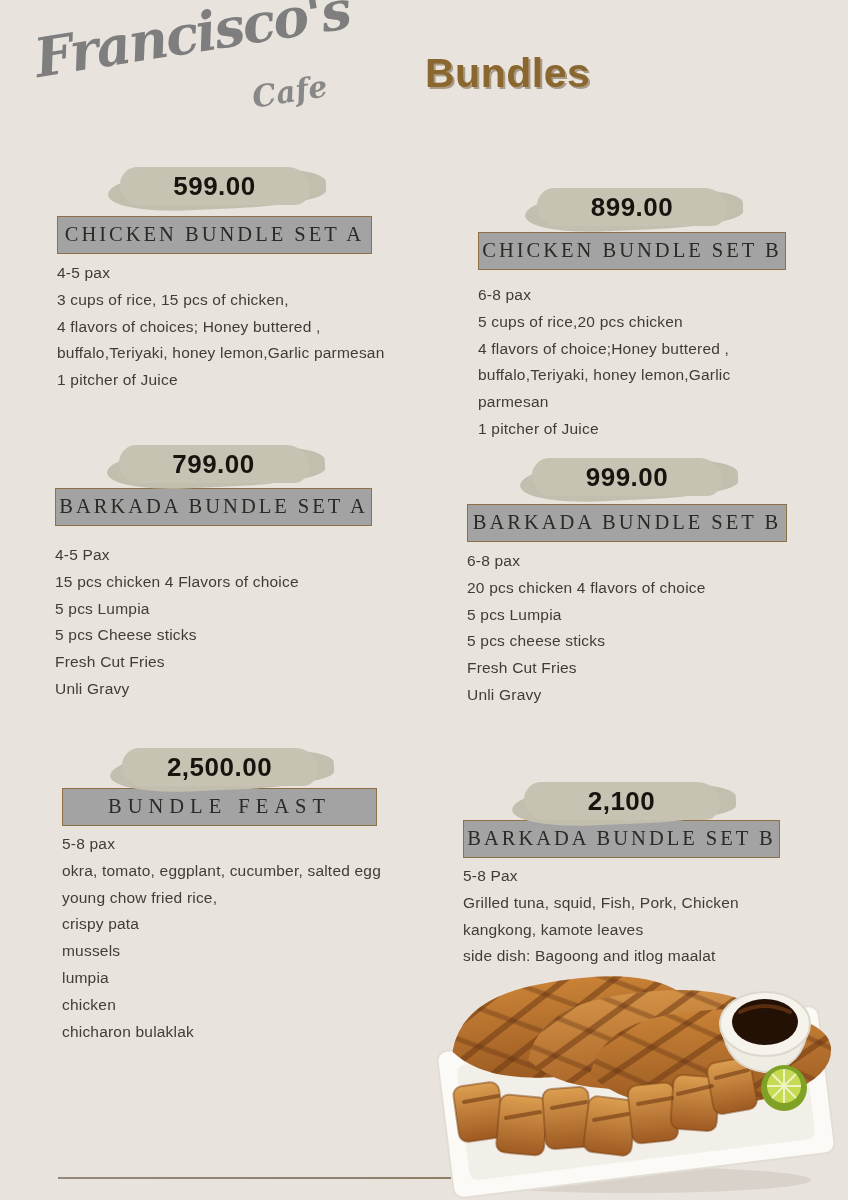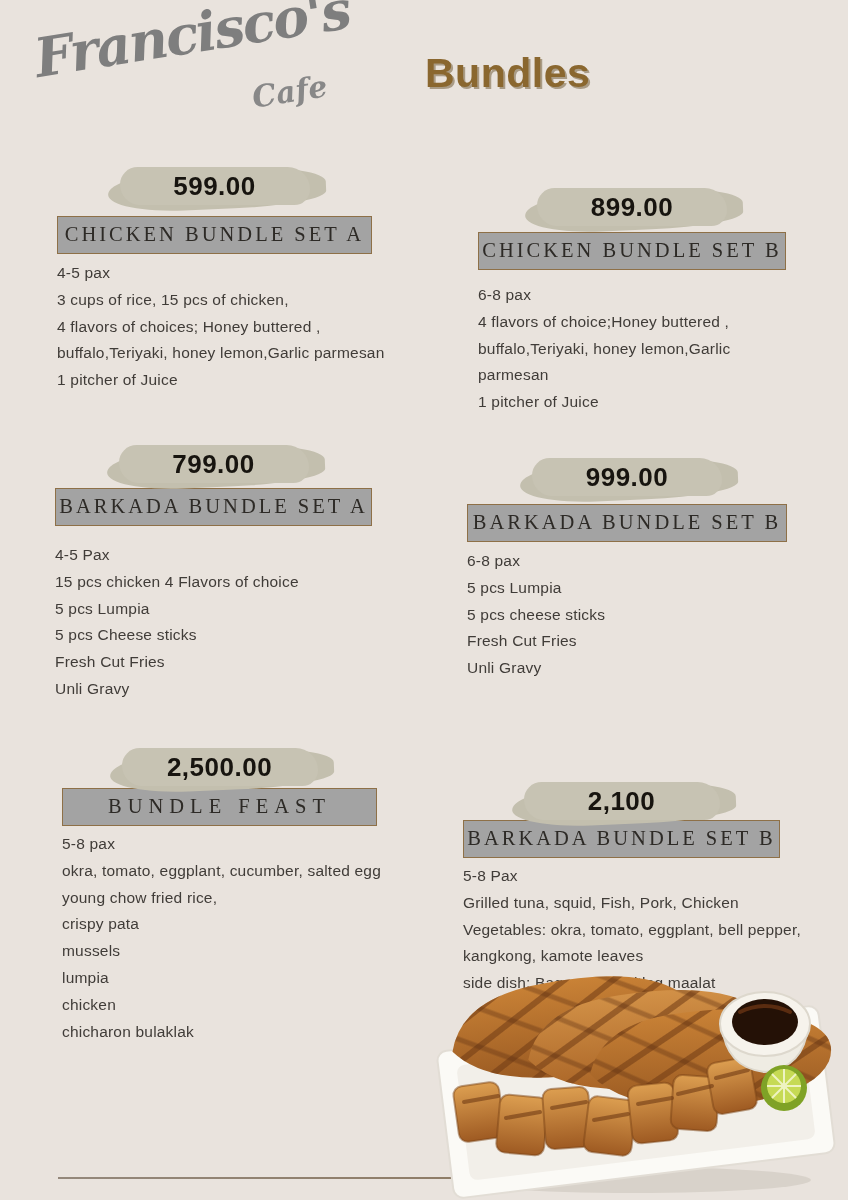--- a/index.html
+++ b/index.html
@@ -123,20 +123,21 @@
 
   <section class="card card-2">
     <div class="pill">
         <span>899.00</span>
       </div>
     <div class="name-box">
         <h2>CHICKEN BUNDLE SET B</h2>
       </div>
     <div class="desc">
       <p>6-8 pax</p>
+      <p>5 cups of rice,20 pcs chicken</p>
       <p>4 flavors of choice;Honey buttered ,</p>
       <p>buffalo,Teriyaki, honey lemon,Garlic</p>
       <p>parmesan</p>
       <p>1 pitcher of Juice</p>
     </div>
   </section>
 
   <section class="card card-3">
     <div class="pill">
         <span>799.00</span>
@@ -156,20 +157,21 @@
 
   <section class="card card-4">
     <div class="pill">
         <span>999.00</span>
       </div>
     <div class="name-box">
         <h2>BARKADA BUNDLE SET B</h2>
       </div>
     <div class="desc">
       <p>6-8 pax</p>
+      <p>20 pcs chicken 4 flavors of choice</p>
       <p>5 pcs Lumpia</p>
       <p>5 pcs cheese sticks</p>
       <p>Fresh Cut Fries</p>
       <p>Unli Gravy</p>
     </div>
   </section>
 
   <section class="card card-5">
     <div class="pill">
         <span>2,500.00</span>
@@ -192,21 +194,20 @@
   <section class="card card-6">
     <div class="pill">
         <span>2,100</span>
       </div>
     <div class="name-box">
         <h2>BARKADA BUNDLE SET B</h2>
       </div>
     <div class="desc">
       <p>5-8 Pax</p>
       <p>Grilled tuna, squid, Fish, Pork, Chicken</p>
-      <p>Vegetables: okra, tomato, eggplant, bell pepper,</p>
       <p>kangkong, kamote leaves</p>
       <p>side dish: Bagoong and itlog maalat</p>
     </div>
   </section>
 
   <div class="rule"></div>
 
   <svg class="food" viewBox="0 0 420 244" aria-hidden="true">
     <defs>
       <linearGradient id="meat1" x1="0" y1="0" x2="0" y2="1">

